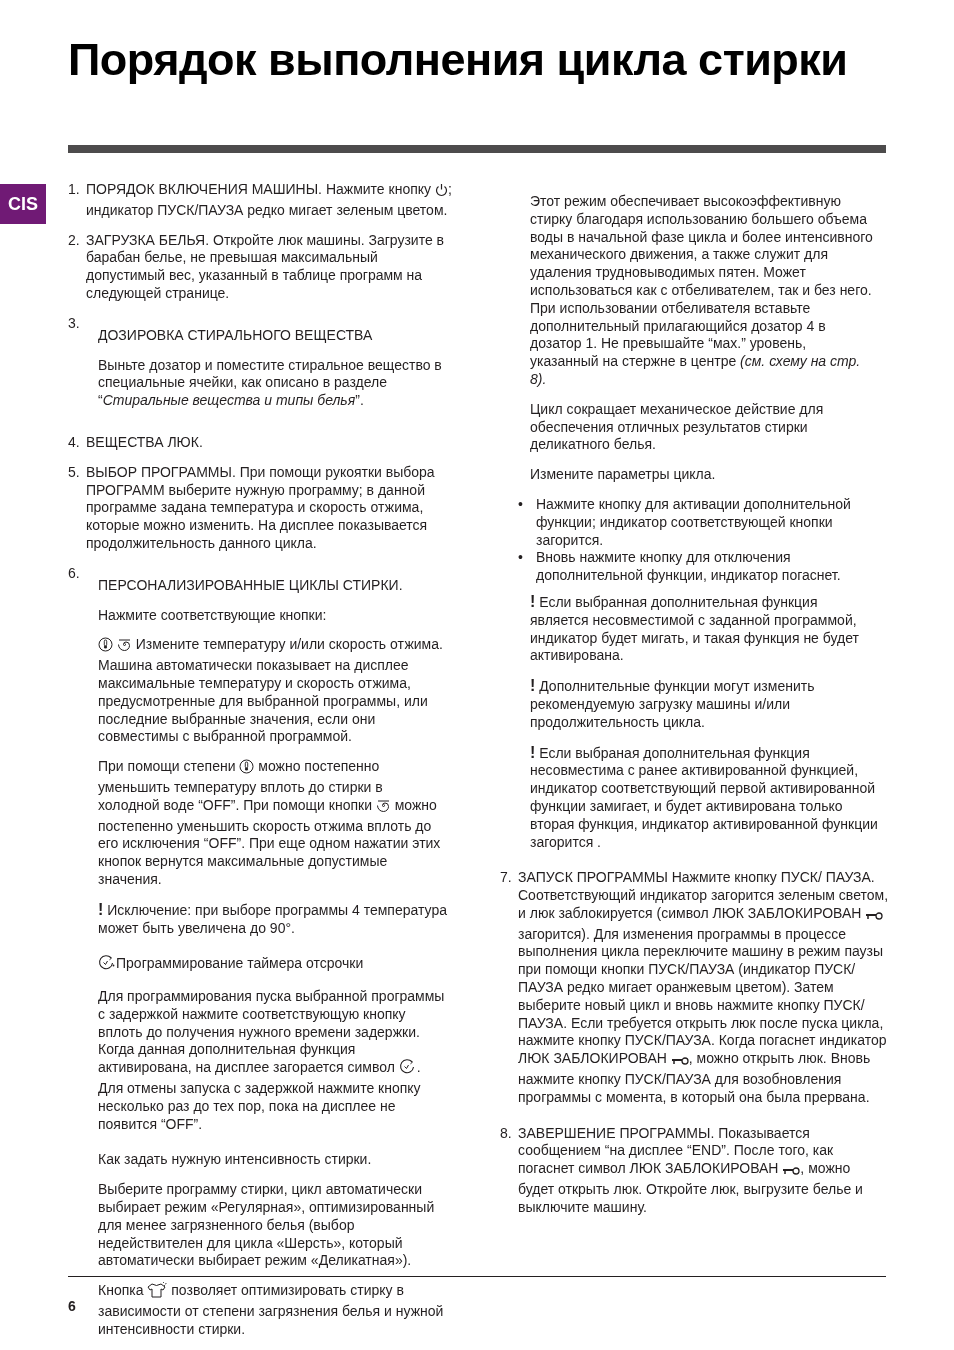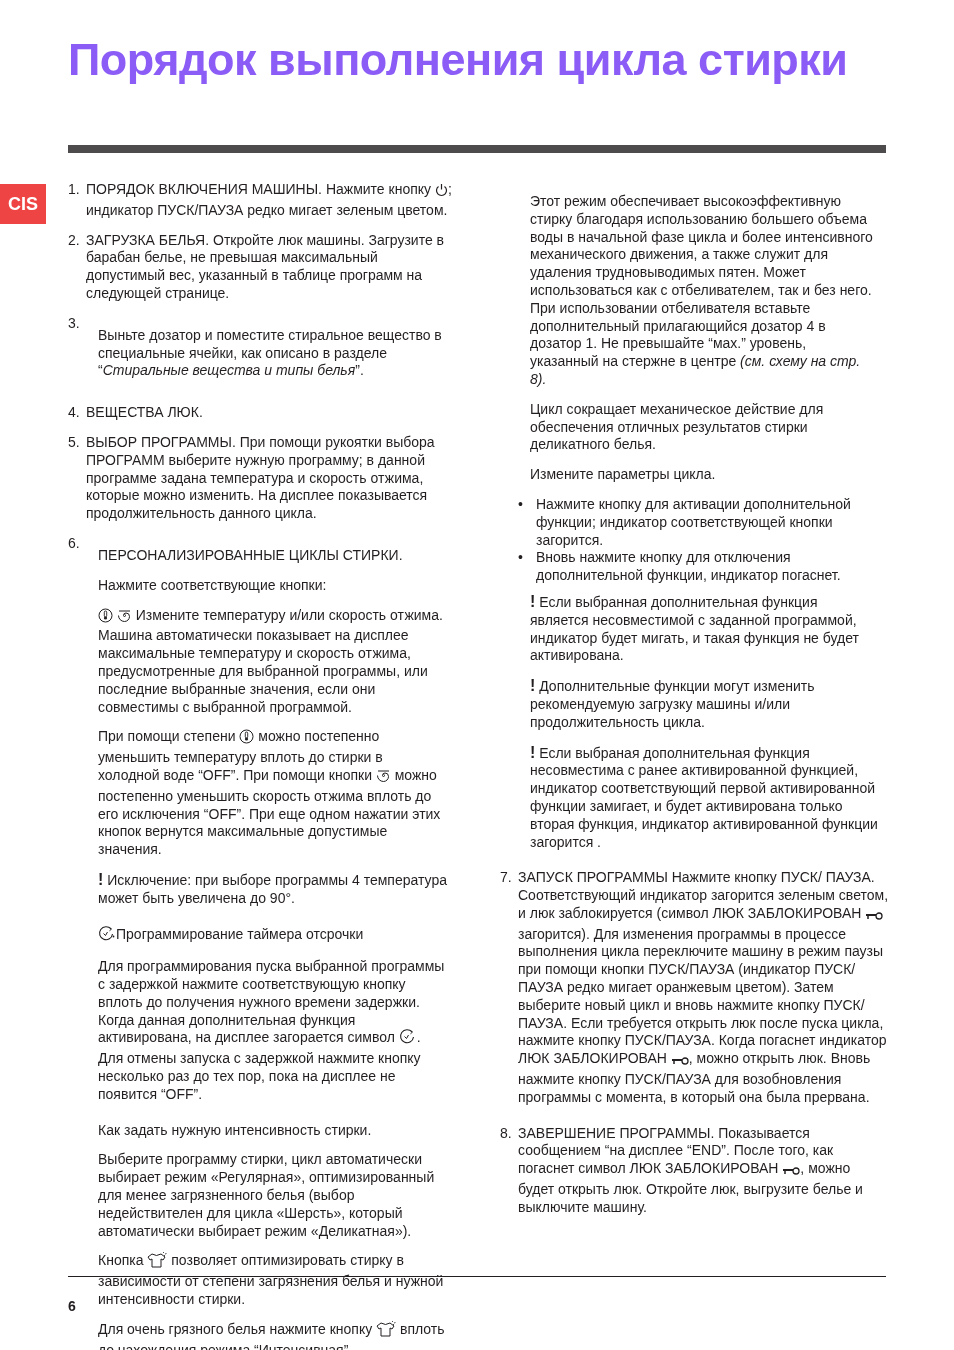--- a/index.html
+++ b/index.html
@@ -1,21 +1,21 @@
 <!DOCTYPE html>
 <html><head>
 <meta charset="utf-8">
 <style>
   html, body { margin:0; padding:0; background:#ffffff; }
   body { width:954px; height:1350px; position:relative; overflow:hidden;
          font-family:"Liberation Sans", sans-serif; color:#231f20; }
   .title { position:absolute; left:68px; top:30px; font-size:45px; font-weight:bold;
-           letter-spacing:-0.5px; color:#8b5cf6; margin:0; line-height:60px; }
+           letter-spacing:-0.5px; color:#000000; margin:0; line-height:60px; }
   .title-bar { position:absolute; left:68px; top:145px; width:818px; height:8px; background:#4d4b4c; }
-  .lang-tab { position:absolute; left:0; top:184px; width:46px; height:40px; background:#ef4444;
+  .lang-tab { position:absolute; left:0; top:184px; width:46px; height:40px; background:#701a75;
               color:#fff; font-weight:bold; font-size:18px; display:flex; align-items:center; justify-content:center; }
   .col { position:absolute; font-size:14px; line-height:17.8px; color:#231f20; }
   .col-left { left:68px; top:181px; width:392px; }
   .col-right { left:500px; top:181px; width:390px; }
   .item { display:flex; margin-bottom:12px; }
   .num { width:18px; flex:0 0 18px; }
   .item-body { flex:1; }
   .b { font-weight:normal; }
   .i { font-style:italic; }
   p { margin:12px; }
@@ -49,20 +49,21 @@
   </div>
 
   <div class="item">
     <span class="num">2.</span>
     <div class="item-body"><span class="b">ЗАГРУЗКА БЕЛЬЯ.</span><span>  Откройте люк машины. Загрузите в барабан белье, не превышая максимальный допустимый вес, указанный в таблице программ на следующей странице.</span></div>
   </div>
 
   <div class="item">
     <span class="num">3.</span>
     <div class="item-body">
+      <p class="b">ДОЗИРОВКА СТИРАЛЬНОГО ВЕЩЕСТВА</p>
       <p><span>Выньте дозатор и поместите стиральное вещество в специальные ячейки, как описано в разделе “</span><span class="i">Стиральные вещества и типы белья</span><span>”.</span></p>
     </div>
   </div>
 
   <div class="item">
     <span class="num">4.</span>
     <div class="item-body"><span class="b">ВЕЩЕСТВА ЛЮК.</span></div>
   </div>
 
   <div class="item">

